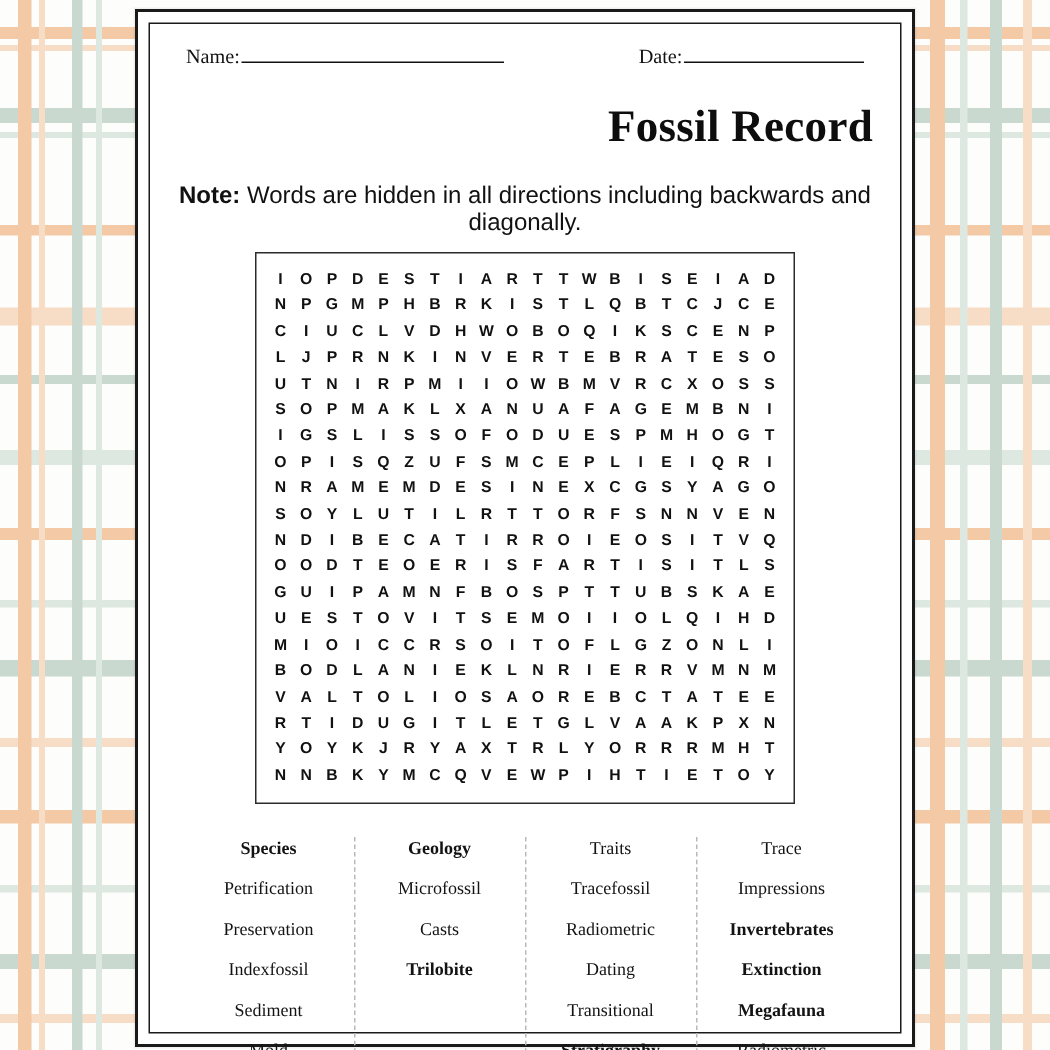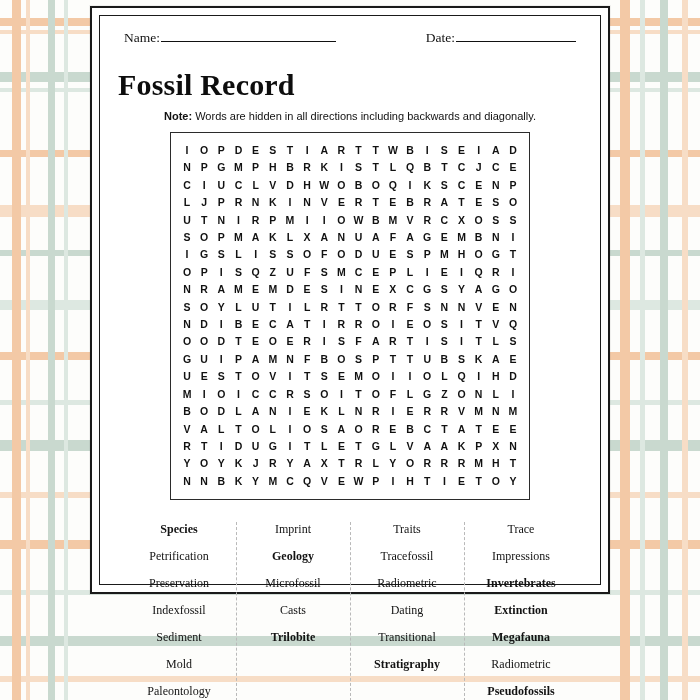--- a/index.html
+++ b/index.html
@@ -35,21 +35,21 @@
   .stripe-g { background: #c9d9cf; }
   .stripe-ol { background: #f7ddc6; }
   .stripe-gl { background: #dde8e1; }
 
   
   .sheet {
     position: absolute;
     left: 90px;
     top: 6px;
     width: 520px;
-    height: 588px;
+    height: 692px;
     background: #ffffff;
     border: 2px solid #1a1a1a;
     box-shadow: 0 0 0 1px rgba(0,0,0,0.05);
     box-sizing: border-box;
   }
   .inner {
     position: absolute;
     left: 7px;
     top: 7px;
     right: 7px;
@@ -84,33 +84,33 @@
   .rule-short {
     display: inline-block;
     width: 120px;
     border-bottom: 1px solid #111;
     height: 0;
     margin-left: 1px;
   }
 
   
   .title {
-    text-align: left;
+    text-align: right;
     font-size: 30px;
     font-weight: bold;
     letter-spacing: 0.2px;
     margin-top: 22px;
     color: #0d0d0d;
   }
 
   
   .note {
     text-align: center;
-    font-size: 11px;
-    margin-top: 8px;
+    font-size: 16px;
+    margin-top: 20px;
     color: #111;
     font-family: "Liberation Sans", sans-serif;
   }
   .note b { font-weight: bold; }
 
   
   .grid-wrap {
     margin: 10px auto 0 auto;
     width: 360px;
     border: 1px solid #2b2b2b;
@@ -660,21 +660,20 @@
       <div class="wcol">
           <div class="bold">Species</div>
           <div>Petrification</div>
           <div>Preservation</div>
           <div>Indexfossil</div>
           <div>Sediment</div>
           <div>Mold</div>
           <div>Paleontology</div>
         </div>
       <div class="wcol">
-          <div>Imprint</div>
           <div class="bold">Geology</div>
           <div>Microfossil</div>
           <div>Casts</div>
           <div class="bold">Trilobite</div>
         </div>
       <div class="wcol">
           <div>Traits</div>
           <div>Tracefossil</div>
           <div>Radiometric</div>
           <div>Dating</div>

